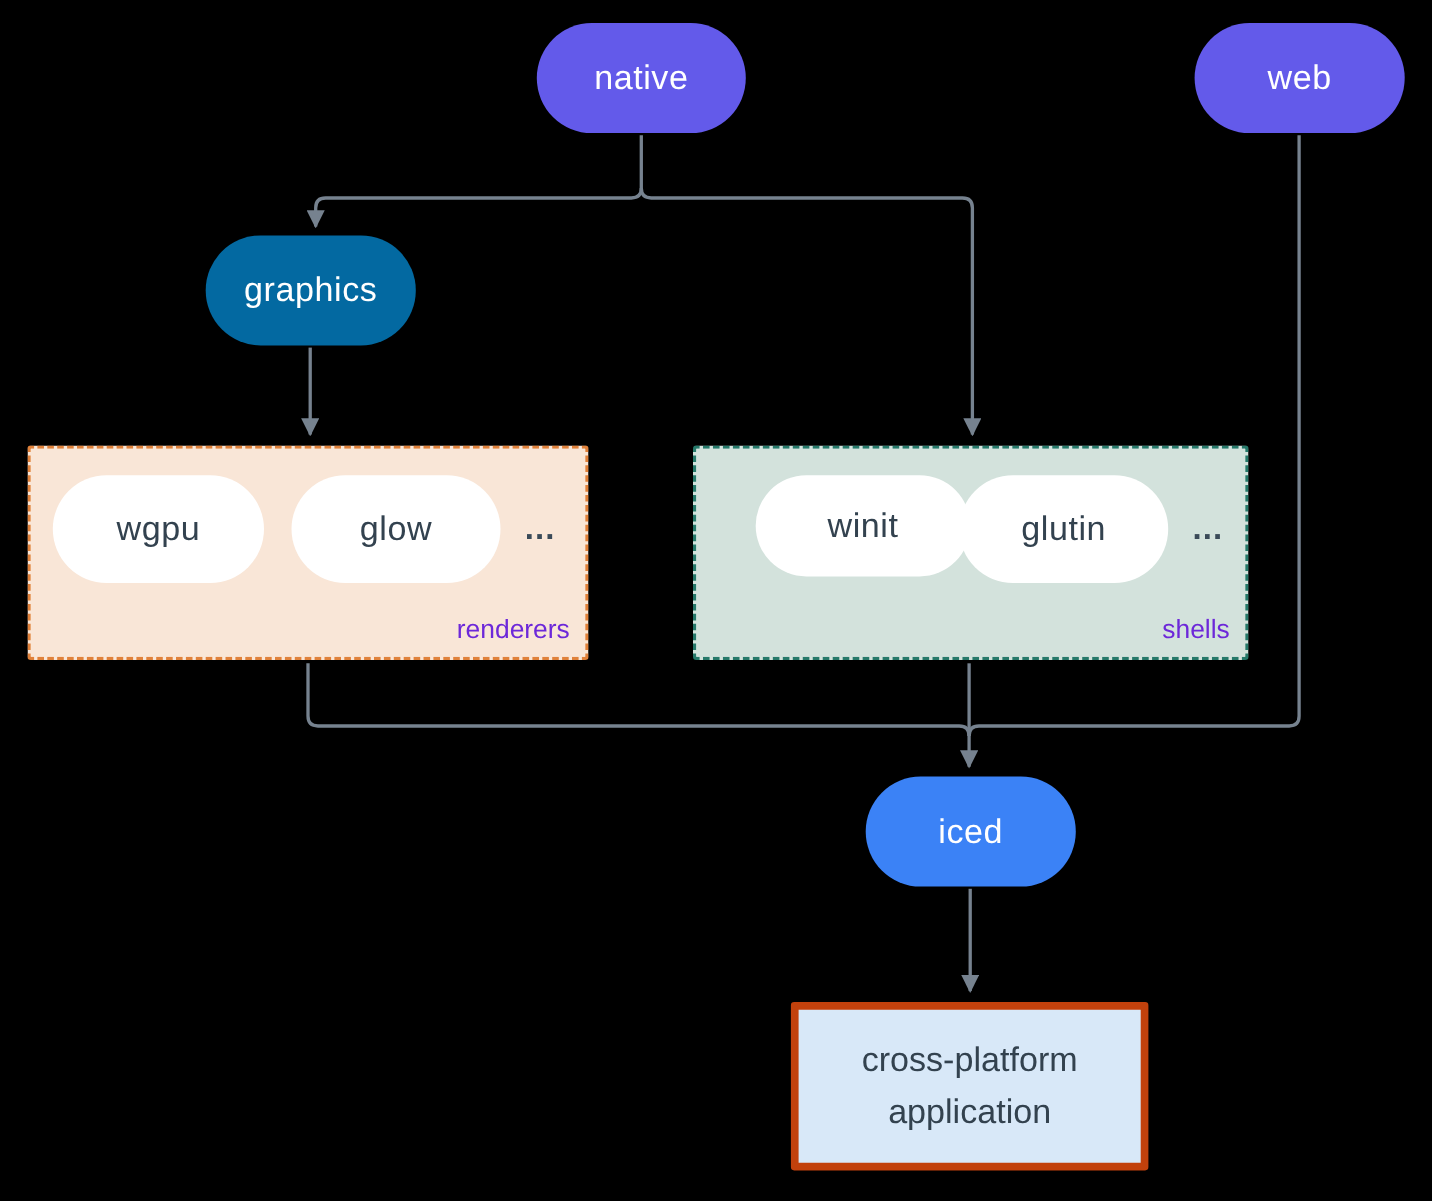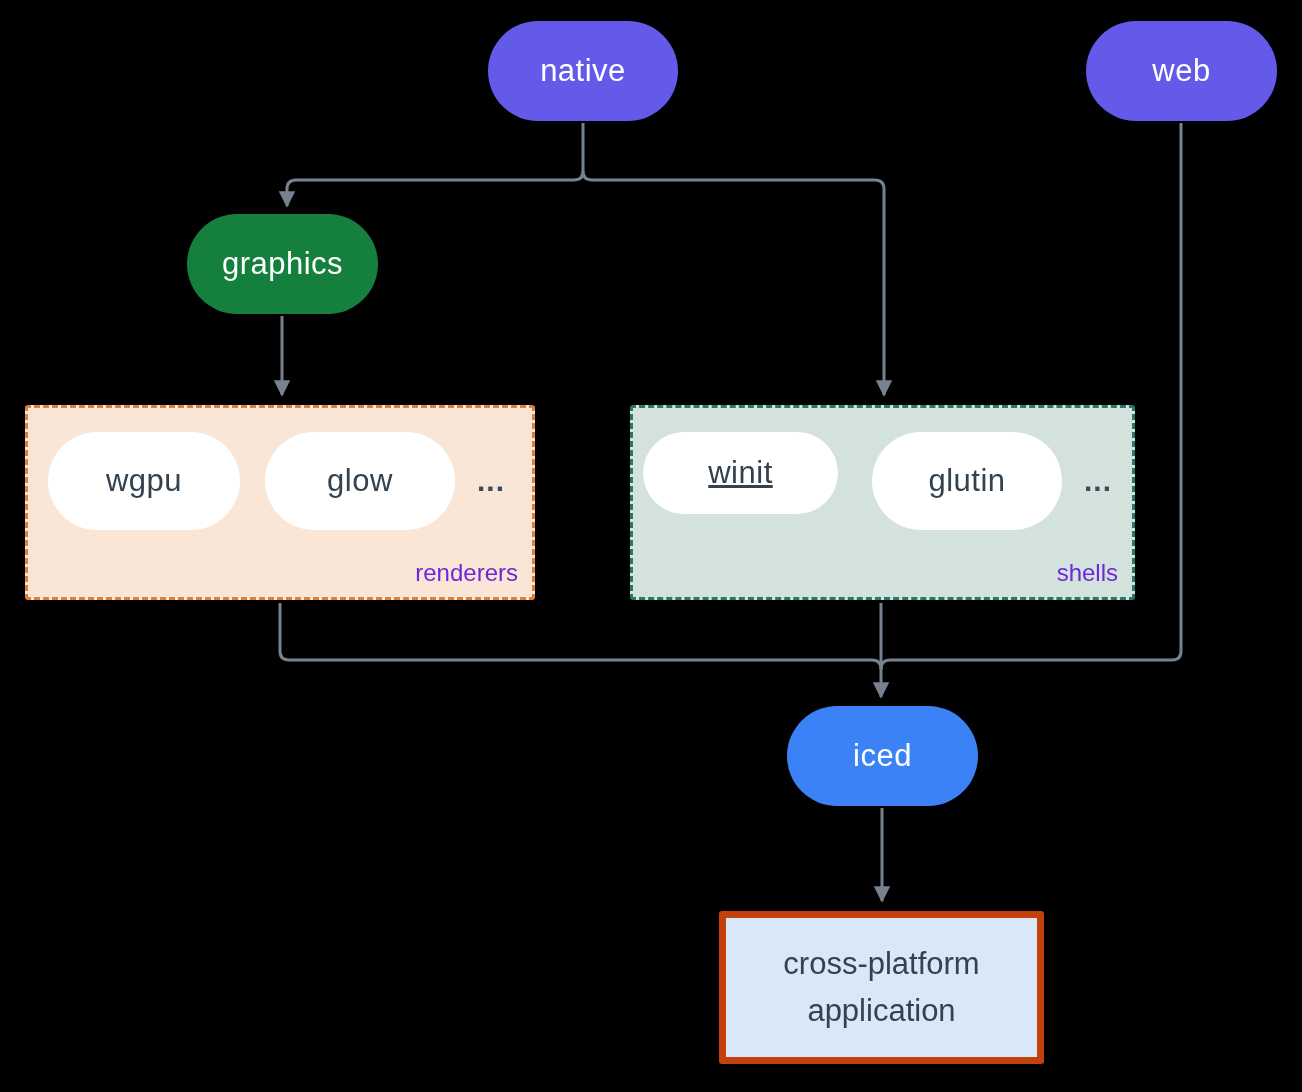--- a/index.html
+++ b/index.html
@@ -22,21 +22,21 @@
     z-index: 2;
     display: flex;
     align-items: center;
     justify-content: center;
     border-radius: 52px;
     font-size: 31px;
     color: #ffffff;
     letter-spacing: 0.5px;
   }
   .pill-purple { background: #635AEA; }
-  .pill-orange { background: #15803d; }
+  .pill-orange { background: #0369a1; }
   .pill-blue   { background: #3b82f6; }
   .pill-white  { background: #ffffff; color: #33424F; }
 
   .group-box {
     position: absolute;
     z-index: 2;
     border: 3px dashed;
     border-radius: 3px;
     box-sizing: border-box;
   }
@@ -78,21 +78,21 @@
   .node-native   { left: 488px;  top: 21px;  width: 190px; height: 100px; }
   .node-web      { left: 1086px; top: 21px;  width: 191px; height: 100px; }
   .node-graphics { left: 187px;  top: 214px; width: 191px; height: 100px; }
   .node-iced     { left: 787px;  top: 706px; width: 191px; height: 100px; }
 
   .group-renderers { left: 25px;  top: 405px; width: 510px; height: 195px; }
   .group-shells    { left: 630px; top: 405px; width: 505px; height: 195px; }
 
   .node-wgpu   { left: 48px;  top: 432px; width: 192px; height: 98px; }
   .node-glow   { left: 265px; top: 432px; width: 190px; height: 98px; }
-  .node-winit  { left: 643px; top: 432px; width: 195px; height: 82px; text-decoration: underline; }
+  .node-winit  { left: 687px; top: 432px; width: 195px; height: 92px; }
   .node-glutin { left: 872px; top: 432px; width: 190px; height: 98px; }
 
   .ellipsis-renderers { left: 477px;  top: 464px; }
   .ellipsis-shells    { left: 1084px; top: 464px; }
 
   .node-application { left: 719px; top: 911px; width: 325px; height: 153px; }
 </style>
 </head>
 <body>
 

